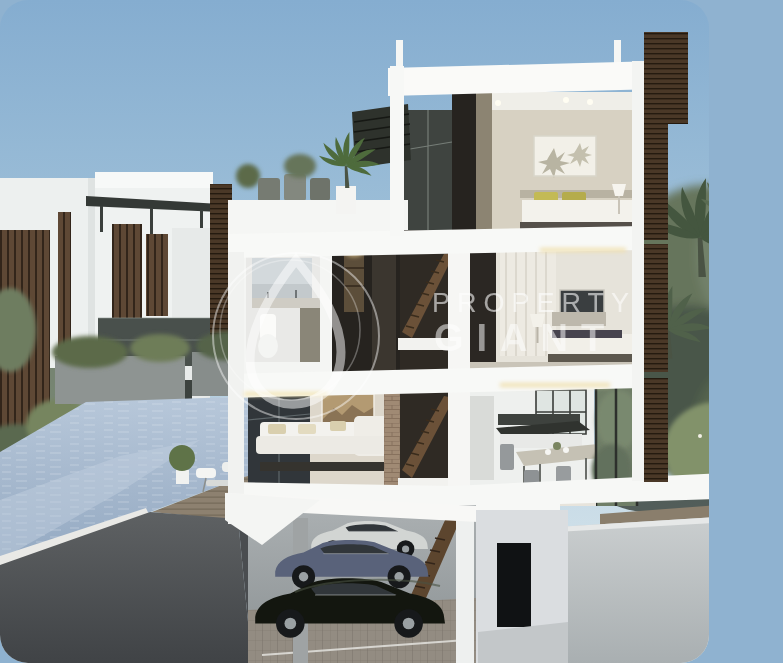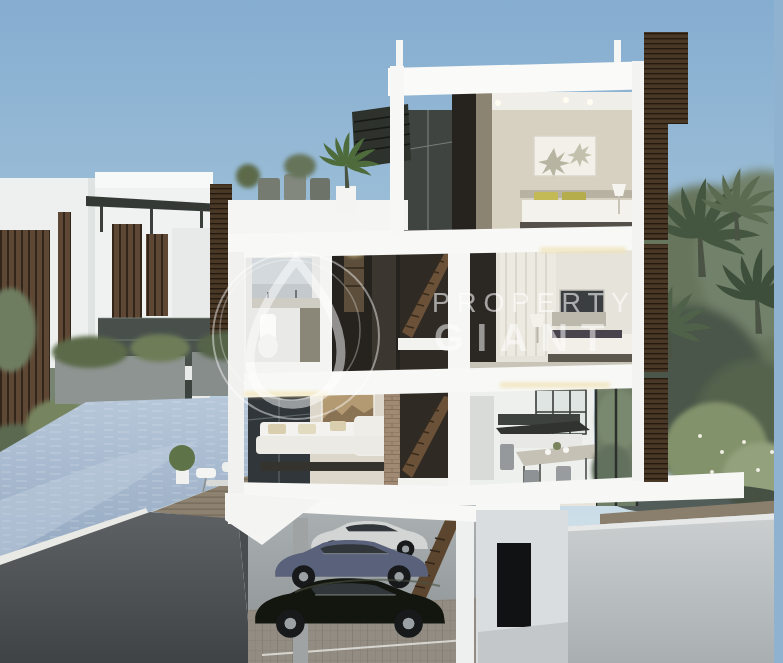--- a/index.html
+++ b/index.html
@@ -1,17 +1,17 @@
 <!DOCTYPE html>
 <html><head>
 <meta charset="utf-8">
 <style>
   html,body{margin:0;padding:0;background:#8fb2d0;}
-  .stage{position:relative;width:774px;height:663px;overflow:hidden;
-         font-family:"Liberation Sans",sans-serif;}
+  .stage{position:relative;width:709px;height:663px;overflow:hidden;
+         font-family:"Liberation Sans",sans-serif;border-radius:28px;}
   .stage svg{position:absolute;inset:0;display:block;}
   text{font-family:"Liberation Sans",sans-serif;}
 </style>
 </head>
 <body>
 
 <div class="stage">
 <svg width="783" height="663" viewBox="0 0 783 663">
   <defs>
     <linearGradient id="skyG" x1="0" y1="0" x2="0" y2="1">

